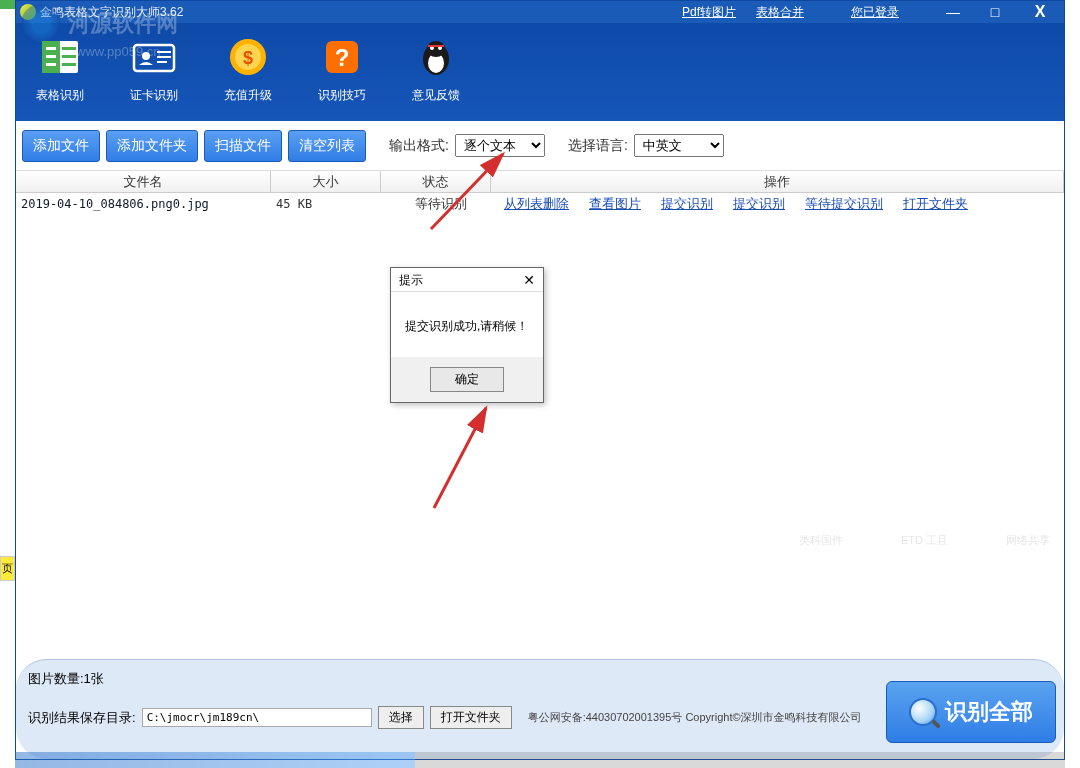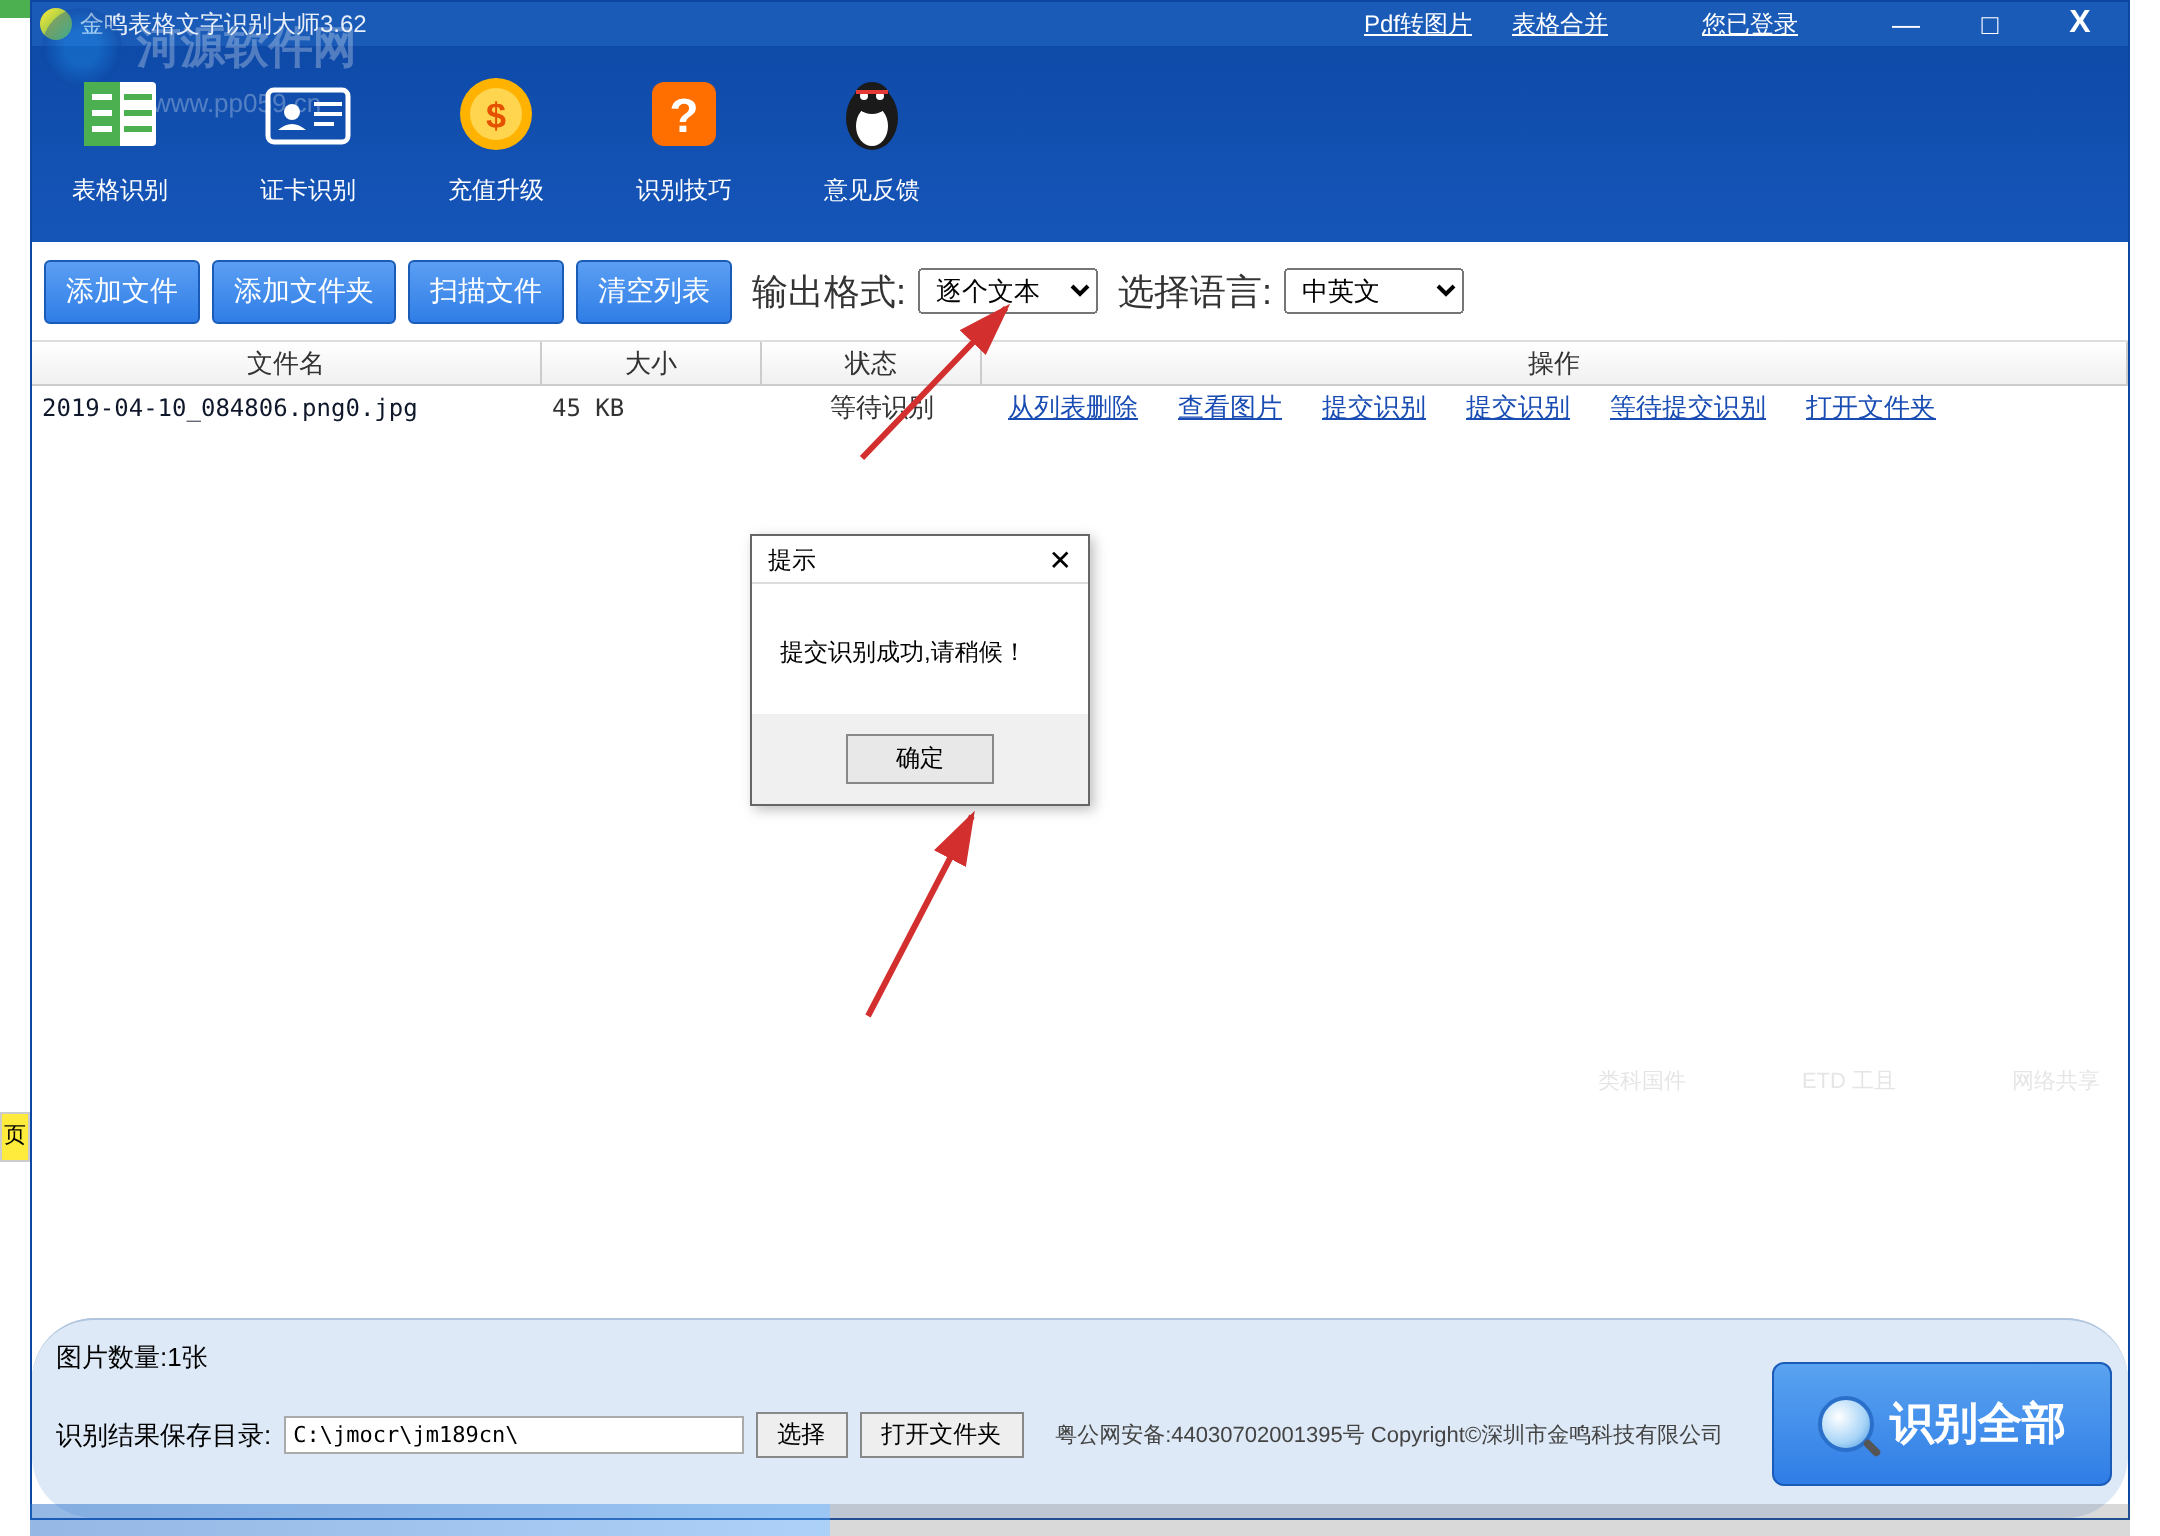--- a/index.html
+++ b/index.html
@@ -28,42 +28,42 @@
     .watermark .wm-text { color: #fff; font-size: 22px; font-weight: bold; vertical-align: middle; margin-left: 4px; opacity: 0.8; }
     .watermark .wm-url { color: #fff; font-size: 13px; display: block; margin-left: 60px; opacity: 0.8; }
     
     .main-tabs { position: absolute; left: 12px; top: 28px; display: flex; gap: 30px; }
     .main-tab { display: flex; flex-direction: column; align-items: center; width: 64px; cursor: pointer; color: #fff; font-size: 12px; padding: 4px; }
     .main-tab.active { background: rgba(255,255,255,0.22); border-radius: 4px; }
     .main-tab .icon { width: 48px; height: 48px; margin-bottom: 6px; display: flex; align-items: center; justify-content: center; }
     
     .action-bar { height: 50px; background: #fff; display: flex; align-items: center; padding: 0 6px; gap: 6px; border-bottom: 1px solid #ddd; }
     .blue-btn { background: linear-gradient(180deg, #5b9ff3 0%, #2f7de6 100%); color: #fff; border: 1px solid #1a5bb8; border-radius: 3px; padding: 6px 10px; font-size: 14px; cursor: pointer; font-family: inherit; }
-    .action-bar .lbl { margin-left: 4px; font-size: 18px; color: #333; }
+    .action-bar .lbl { margin-left: 17px; font-size: 14px; color: #333; }
     .action-bar select { font-size: 13px; padding: 2px 4px; min-width: 90px; font-family: inherit; }
     
     .file-table { background: #fff; }
     .file-table .thead { display: flex; background: linear-gradient(180deg, #fff, #f0f0f0); border-bottom: 1px solid #ccc; height: 22px; line-height: 22px; font-size: 13px; color: #333; }
     .file-table .thead > div { text-align: center; border-right: 1px solid #ccc; }
     .file-table .col-name { width: 255px; }
     .file-table .col-size { width: 110px; }
     .file-table .col-status { width: 110px; }
     .file-table .col-ops { flex: 1; border-right: none; }
     .file-table .trow { display: flex; height: 22px; line-height: 22px; font-size: 13px; padding: 0 5px; }
     .file-table .trow .col-name { text-align: left; color: #0f172a; font-family: monospace; font-size: 12px; }
     .file-table .trow .col-size { text-align: left; color: #333; font-family: monospace; font-size: 12px; }
     .file-table .trow .col-status { text-align: center; color: #333; }
     .file-table .trow .col-ops { display: flex; gap: 20px; padding-left: 8px; }
     .file-table .trow .col-ops a { color: #1a4db3; text-decoration: underline; cursor: pointer; }
     
     .main-area { height: 440px; background: #fff; position: relative; }
     
     .arrow { position: absolute; pointer-events: none; }
     
-    .dialog { position: absolute; left: 375px; top: 267px; width: 170px; background: #14b8a6; border: 1px solid #666; box-shadow: 2px 2px 6px rgba(0,0,0,0.25); }
+    .dialog { position: absolute; left: 390px; top: 267px; width: 154px; background: #14b8a6; border: 1px solid #666; box-shadow: 2px 2px 6px rgba(0,0,0,0.25); }
     .dialog .dlg-title { height: 24px; line-height: 24px; padding: 0 8px; font-size: 12px; display: flex; justify-content: space-between; border-bottom: 1px solid #ddd; background: #fff; }
     .dialog .dlg-close { cursor: pointer; font-size: 14px; }
     .dialog .dlg-body { padding: 26px 14px 22px; font-size: 12px; background: #fff; }
     .dialog .dlg-footer { padding: 10px; display: flex; justify-content: center; background: #f0f0f0; }
     .dialog .dlg-btn { padding: 3px 24px; border: 1px solid #888; background: #e8e8e8; cursor: pointer; font-family: inherit; font-size: 12px; }
     
     .bottom-panel { position: absolute; bottom: 0; left: 0; right: 0; height: 100px; background: #dde9f6; border-top: 1px solid #b0c4de; padding: 10px 12px; border-radius: 31px; }
     .bottom-panel .row { display: flex; align-items: center; gap: 6px; margin-bottom: 18px; font-size: 13px; }
     .bottom-panel input[type="text"] { font-family: monospace; font-size: 11px; padding: 2px 4px; width: 230px; border: 1px solid #aaa; }
     .bottom-panel .small-btn { padding: 2px 10px; border: 1px solid #888; background: #eee; cursor: pointer; font-family: inherit; font-size: 12px; }

